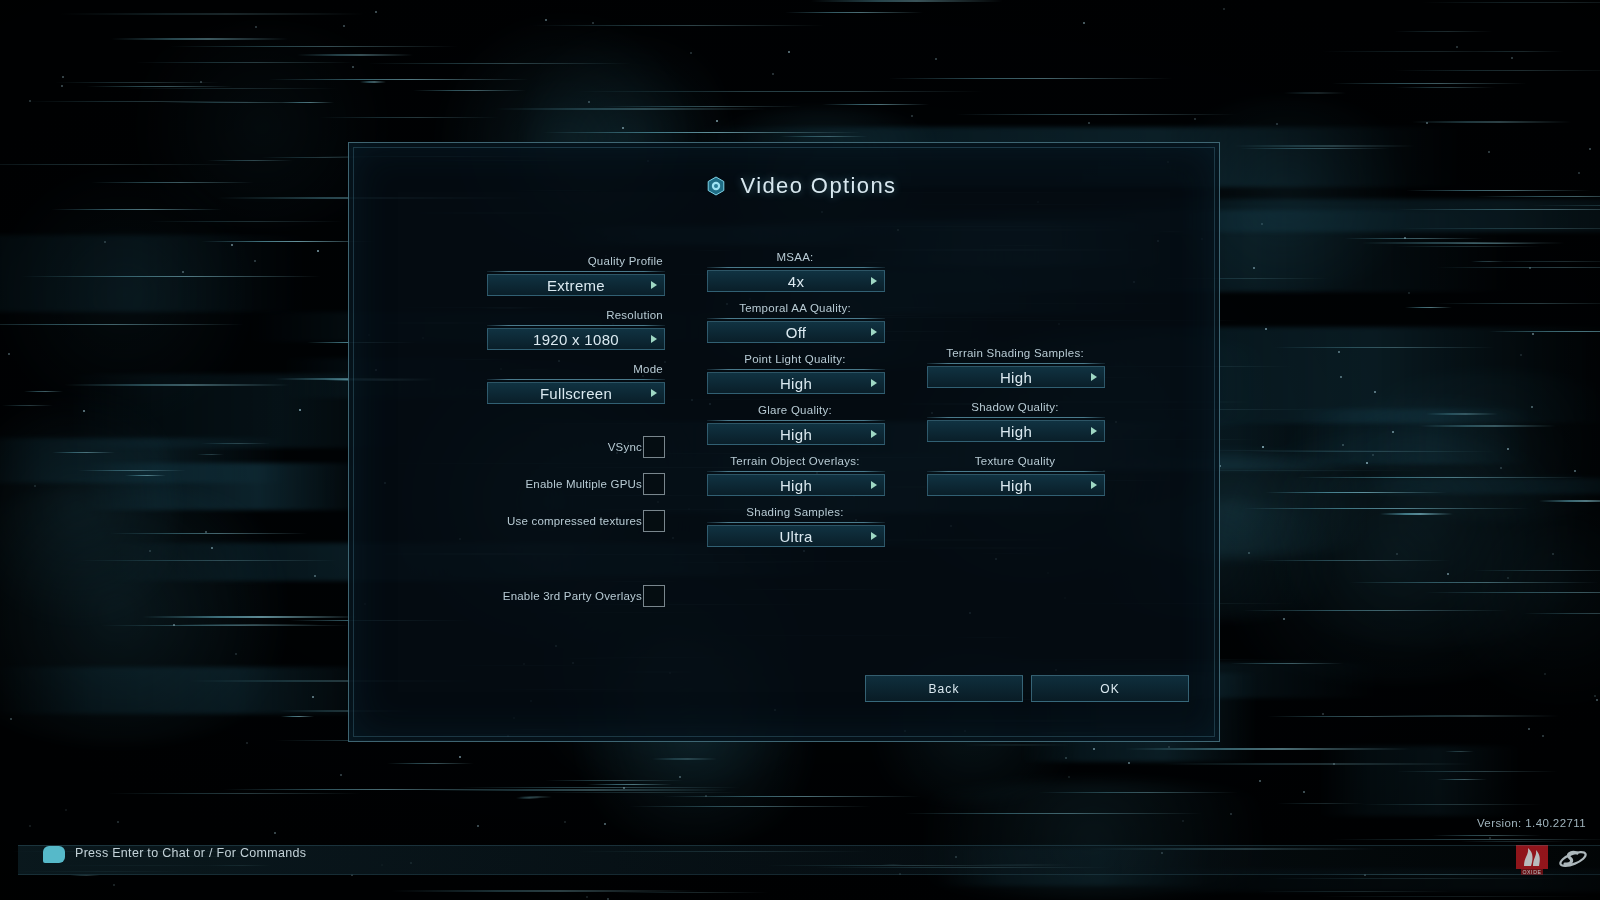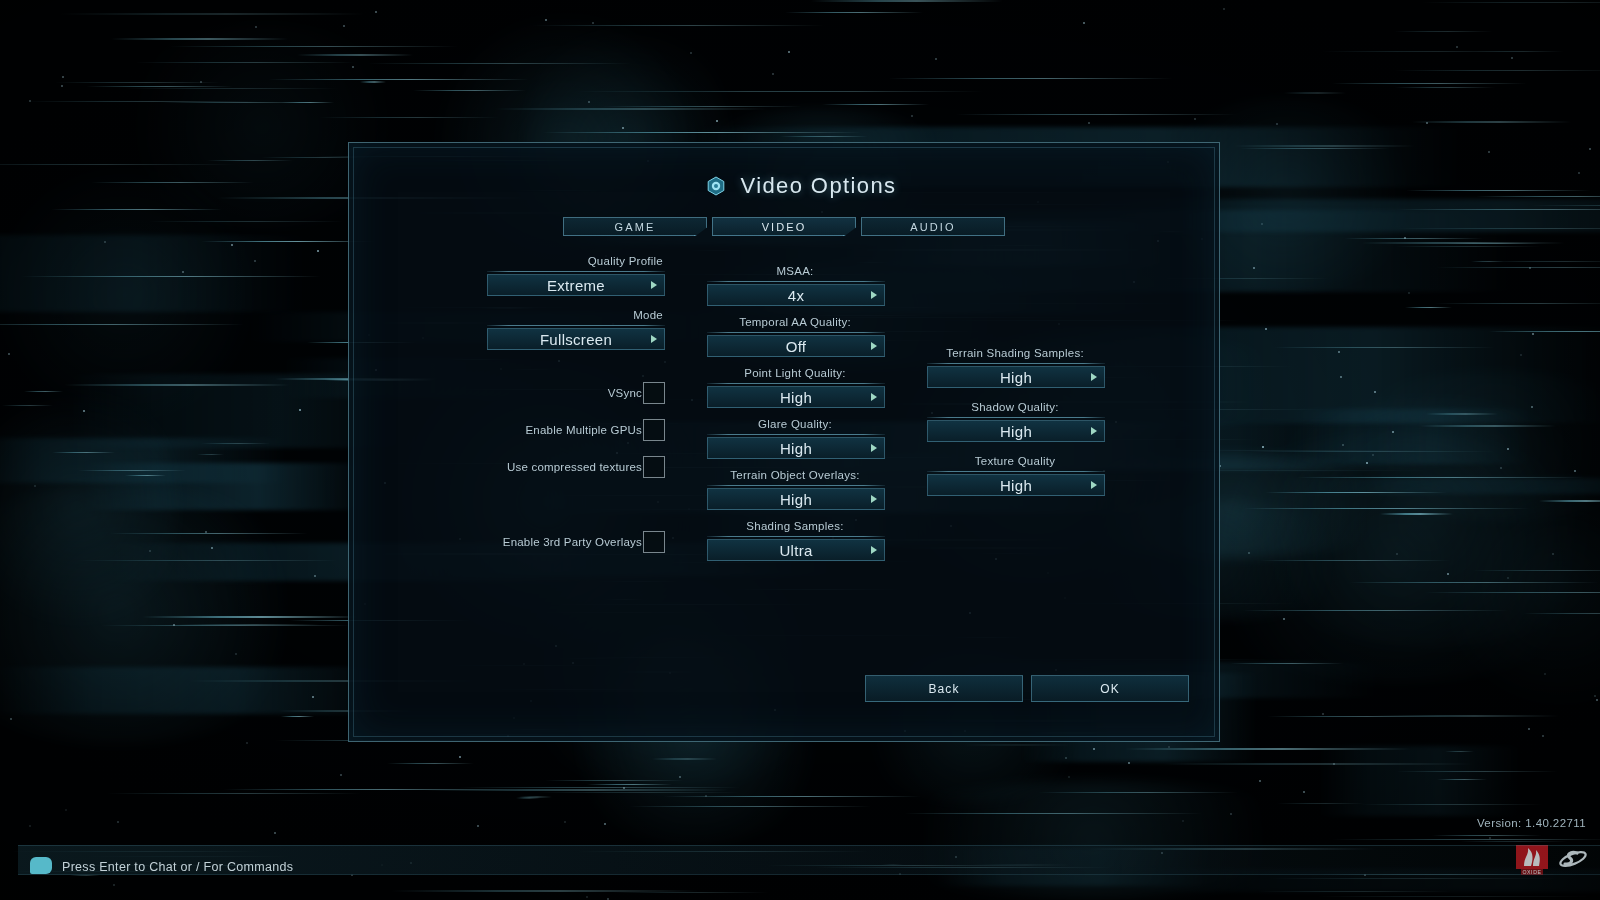--- a/index.html
+++ b/index.html
@@ -97,21 +97,21 @@
     transform: rotate(0deg);
   }
   .tab.active {
     background: linear-gradient(180deg, rgba(18,50,66,0.98) 0%, rgba(11,33,44,0.98) 100%);
     color: #dceaf1;
   }
 
   
   .col { position: absolute; }
   #col-left   { left: 138px; top: 108px; width: 178px; }
-  #col-mid    { left: 358px; top: 118px; width: 178px; }
+  #col-mid    { left: 358px; top: 104px; width: 178px; }
   #col-right  { left: 578px; top: 200px; width: 178px; }
 
   .setting { margin-bottom: 1px; }
   .s-label {
     font-size: 11.5px;
     color: #b8cbd4;
     padding: 4px 2px 4px 0;
     letter-spacing: 0.25px;
   }
   #col-left .s-label { text-align: right; }
@@ -181,22 +181,22 @@
     position: absolute; right: 14px; top: 817px;
     font-size: 11.5px; color: #9fb4bd; letter-spacing: 0.4px;
   }
   #logos {
     position: absolute; right: 12px; top: 842px;
     display: flex; align-items: center; gap: 9px;
   }
   #chatbar {
     position: absolute; left: 18px; right: 0; top: 845px;
     height: 30px;
-    display: flex; align-items: flex-end; gap: 10px;
-    padding-left: 12px;
+    display: flex; align-items: flex-start; gap: 10px;
+    padding-left: 25px;
     background: linear-gradient(90deg, rgba(12,30,36,0.80) 0%, rgba(9,22,28,0.58) 60%, rgba(6,16,20,0.25) 100%);
     border-top: 1px solid rgba(80,140,160,0.25);
     border-bottom: 1px solid rgba(80,140,160,0.20);
   }
   #chatbar .hint {
     font-size: 12.5px; color: #c3d2d8; letter-spacing: 0.3px;
   }
   .chat-bubble {
     width: 22px; height: 17px;
     background: #56b9c9;
@@ -662,38 +662,35 @@
 
   <div class="title-row">
     <svg class="title-icon" viewBox="0 0 20 20">
       <polygon points="10,1 17.8,5.5 17.8,14.5 10,19 2.2,14.5 2.2,5.5" fill="#1f6d85" stroke="#7fd4e8" stroke-width="1"></polygon>
       <circle cx="10" cy="10" r="4.2" fill="#9ee2f2"></circle>
       <circle cx="10" cy="10" r="2.0" fill="#2a7d96"></circle>
     </svg>
     <div class="title-text">Video Options</div>
   </div>
 
-  <div class="tabs" id="tabs">
-      <div class="tab notched">
-        <span>GAME</span>
-      </div>
-      <div class="tab active notched">
-        <span>VIDEO</span>
-      </div>
-      <div class="tab">
-        <span>AUDIO</span>
-      </div>
-    </div>
 
   <div class="col" id="col-left">
       <div class="setting" style="margin-bottom: 9px;">
         <div class="s-label">Quality Profile</div>
         <div class="sep"></div>
         <div class="dropdown">
           <span>Extreme</span>
+          <span class="arrow"></span>
+        </div>
+      </div>
+      <div class="setting" style="margin-bottom: 9px;">
+        <div class="s-label">Resolution</div>
+        <div class="sep"></div>
+        <div class="dropdown">
+          <span>1920 x 1080</span>
           <span class="arrow"></span>
         </div>
       </div>
       <div class="setting" style="margin-bottom: 9px;">
         <div class="s-label">Mode</div>
         <div class="sep"></div>
         <div class="dropdown">
           <span>Fullscreen</span>
           <span class="arrow"></span>
         </div>

